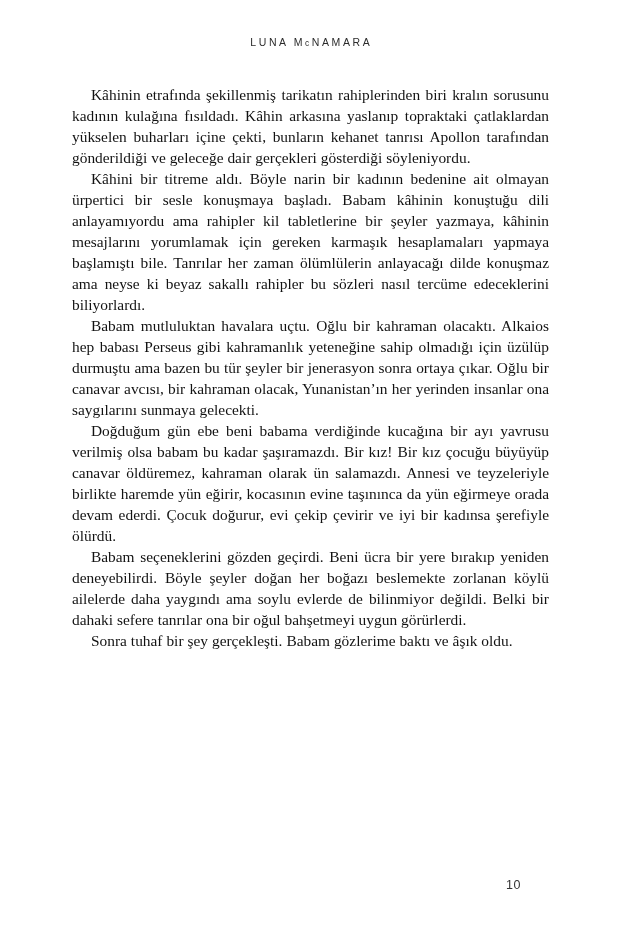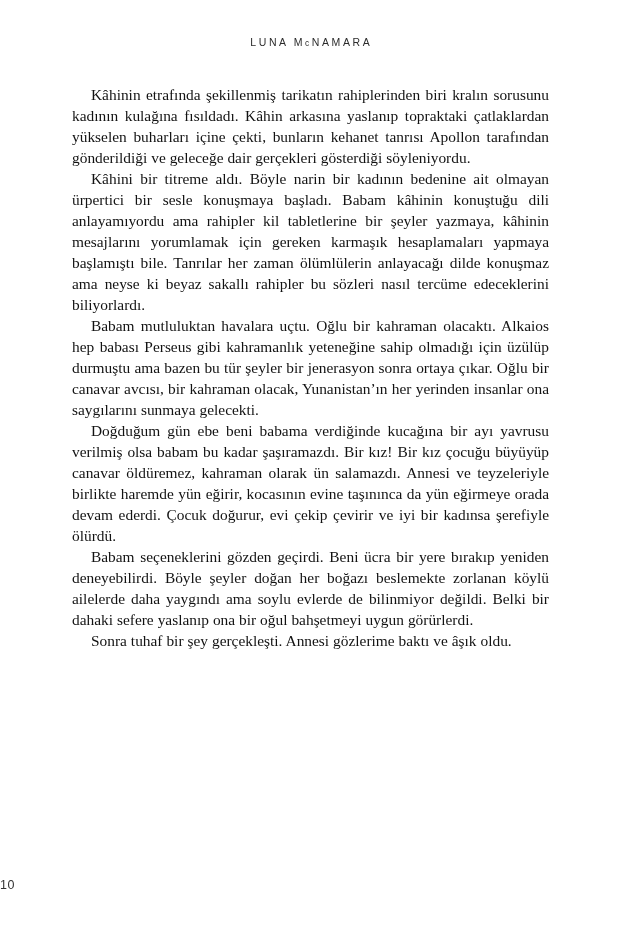--- a/index.html
+++ b/index.html
@@ -66,23 +66,23 @@
   }
 
   .quote-italic {
     font-style: italic;
   }
 
   
   .folio {
     position: absolute;
     bottom: 38px;
-    left: 0;
+    left: 7px;
     width: 514px;
-    text-align: left;
+    text-align: right;
     font-family: "Liberation Sans", "DejaVu Sans", sans-serif;
     font-size: 12.5px;
     letter-spacing: 0.6px;
     color: #333333;
   }
 </style>
 </head>
 <body>
 
 <div class="page">
@@ -94,21 +94,21 @@
     <p class="para">Kâhinin etrafında şekillenmiş tarikatın rahiplerinden biri kralın sorusunu kadının kulağına fısıldadı. Kâhin arkasına yaslanıp topraktaki çatlaklardan yükselen buharları içine çekti, bunların kehanet tanrısı Apollon tarafından gönderildiği ve geleceğe dair gerçekleri gösterdiği söyleniyordu.</p>
 
     <p class="para">Kâhini bir titreme aldı. Böyle narin bir kadının bedenine ait olmayan ürpertici bir sesle konuşmaya başladı. Babam kâhinin konuştuğu dili anlayamıyordu ama rahipler kil tabletlerine bir şeyler yazmaya, kâhinin mesajlarını yorumlamak için gereken karmaşık hesaplamaları yapmaya başlamıştı bile. Tanrılar her zaman ölümlülerin anlayacağı dilde konuşmaz ama neyse ki beyaz sakallı rahipler bu sözleri nasıl tercüme edeceklerini biliyorlardı.</p>
 
 
     <p class="para">Babam mutluluktan havalara uçtu. Oğlu bir kahraman olacaktı. Alkaios hep babası Perseus gibi kahramanlık yeteneğine sahip olmadığı için üzülüp durmuştu ama bazen bu tür şeyler bir jenerasyon sonra ortaya çıkar. Oğlu bir canavar avcısı, bir kahraman olacak, Yunanistan’ın her yerinden insanlar ona saygılarını sunmaya gelecekti.</p>
 
 
     <p class="para">Doğduğum gün ebe beni babama verdiğinde kucağına bir ayı yavrusu verilmiş olsa babam bu kadar şaşıramazdı. Bir kız! Bir kız çocuğu büyüyüp canavar öldüremez, kahraman olarak ün salamazdı. Annesi ve teyzeleriyle birlikte haremde yün eğirir, kocasının evine taşınınca da yün eğirmeye orada devam ederdi. Çocuk doğurur, evi çekip çevirir ve iyi bir kadınsa şerefiyle ölürdü.</p>
 
-    <p class="para">Babam seçeneklerini gözden geçirdi. Beni ücra bir yere bırakıp yeniden deneyebilirdi. Böyle şeyler doğan her boğazı beslemekte zorlanan köylü ailelerde daha yaygındı ama soylu evlerde de bilinmiyor değildi. Belki bir dahaki sefere yaslanıp ona bir oğul bahşetmeyi uygun görürlerdi.</p>
+    <p class="para">Babam seçeneklerini gözden geçirdi. Beni ücra bir yere bırakıp yeniden deneyebilirdi. Böyle şeyler doğan her boğazı beslemekte zorlanan köylü ailelerde daha yaygındı ama soylu evlerde de bilinmiyor değildi. Belki bir dahaki sefere tanrılar ona bir oğul bahşetmeyi uygun görürlerdi.</p>
 
-    <p class="para">Sonra tuhaf bir şey gerçekleşti. Annesi gözlerime baktı ve âşık oldu.</p>
+    <p class="para">Sonra tuhaf bir şey gerçekleşti. Babam gözlerime baktı ve âşık oldu.</p>
 
   </div>
 
   <div class="folio">10</div>
 
 </div>
 
 </body></html>

